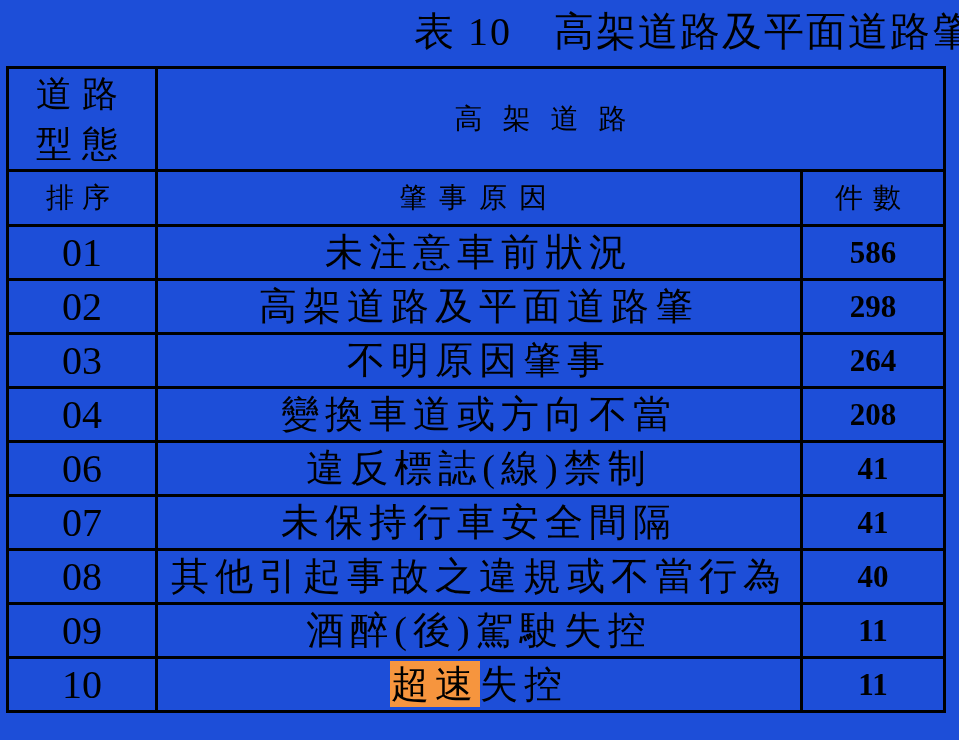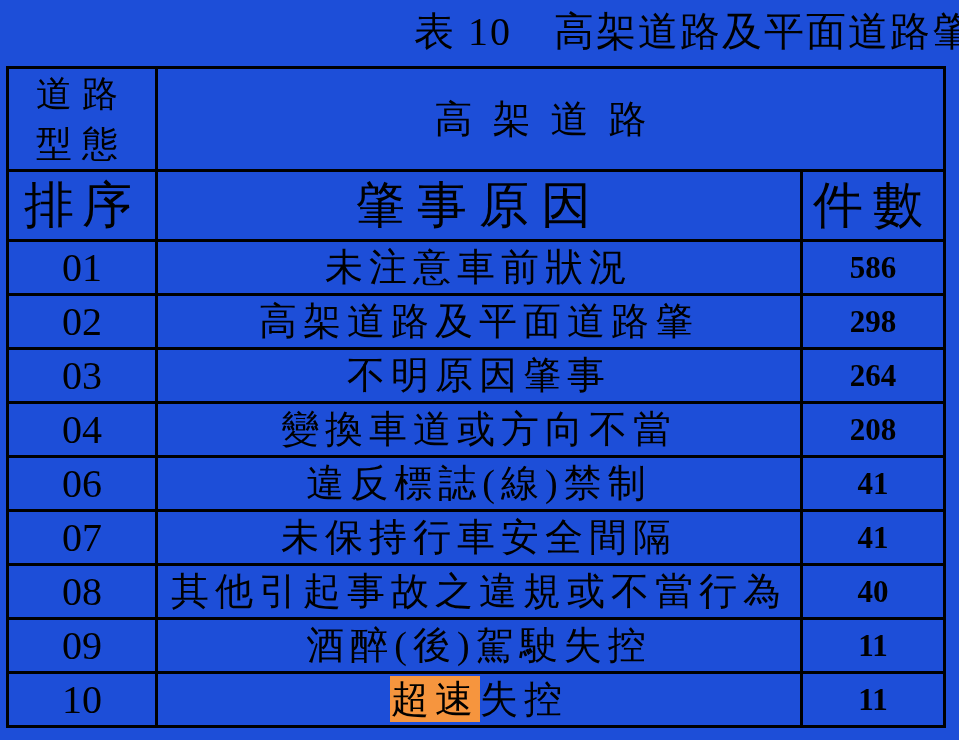--- a/index.html
+++ b/index.html
@@ -36,24 +36,24 @@
     white-space: nowrap;
   }
   
   td.col-rank  { width: 146px; border-left: 5px solid #000; border-right: 5px solid #000; }
   td.col-cause { width: 642px; border-right: 3px solid #000; text-align: left; padding-left: 18px; }
   td.col-count { width: 140px; border-right: 5px solid #000; }
 
   
   tr.h1 td { border-top: 5px solid #000; border-bottom: 5px solid #000; height: 100px; }
   td.corner-cell { font-size: 36px; letter-spacing: 10px; line-height: 50px; }
-  td.span-cell   { font-size: 38px; letter-spacing: 20px; border-right: 5px solid #000; text-align: center; font-family: Liberation Serif, serif; }
+  td.span-cell   { font-size: 28px; letter-spacing: 20px; border-right: 5px solid #000; text-align: center; font-family: Liberation Serif, serif; }
 
   
-  tr.h2 td { height: 52px; border-bottom: 4px solid #000; font-size: 50px; }
+  tr.h2 td { height: 52px; border-bottom: 4px solid #000; font-size: 28px; }
   tr.h2 td.col-rank  { letter-spacing: 8px; }
   tr.h2 td.col-cause { letter-spacing: 12px; text-align: center; padding-left: 0; }
   tr.h2 td.col-count { letter-spacing: 10px; }
 
   
   tr.data-row td { height: 47px; }
   tr.data-row td.col-rank  { font-size: 40px; }
   tr.data-row td.col-cause { font-size: 38px; letter-spacing: 6px; }
   tr.data-row td.col-count { font-size: 31px; font-weight: bold; }
   tr.data-row:last-child td { border-bottom: 5px solid #000; }

